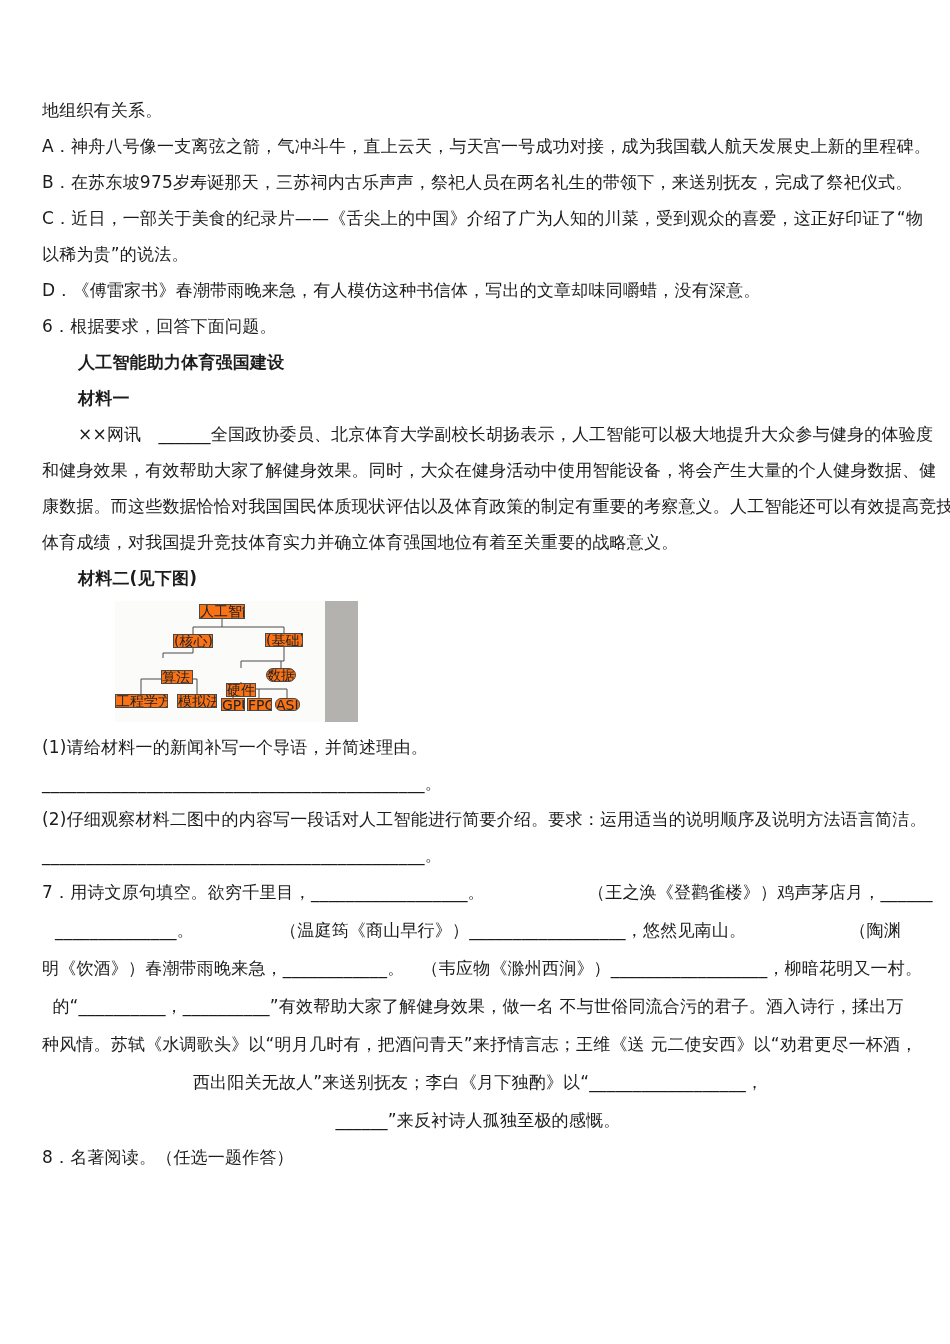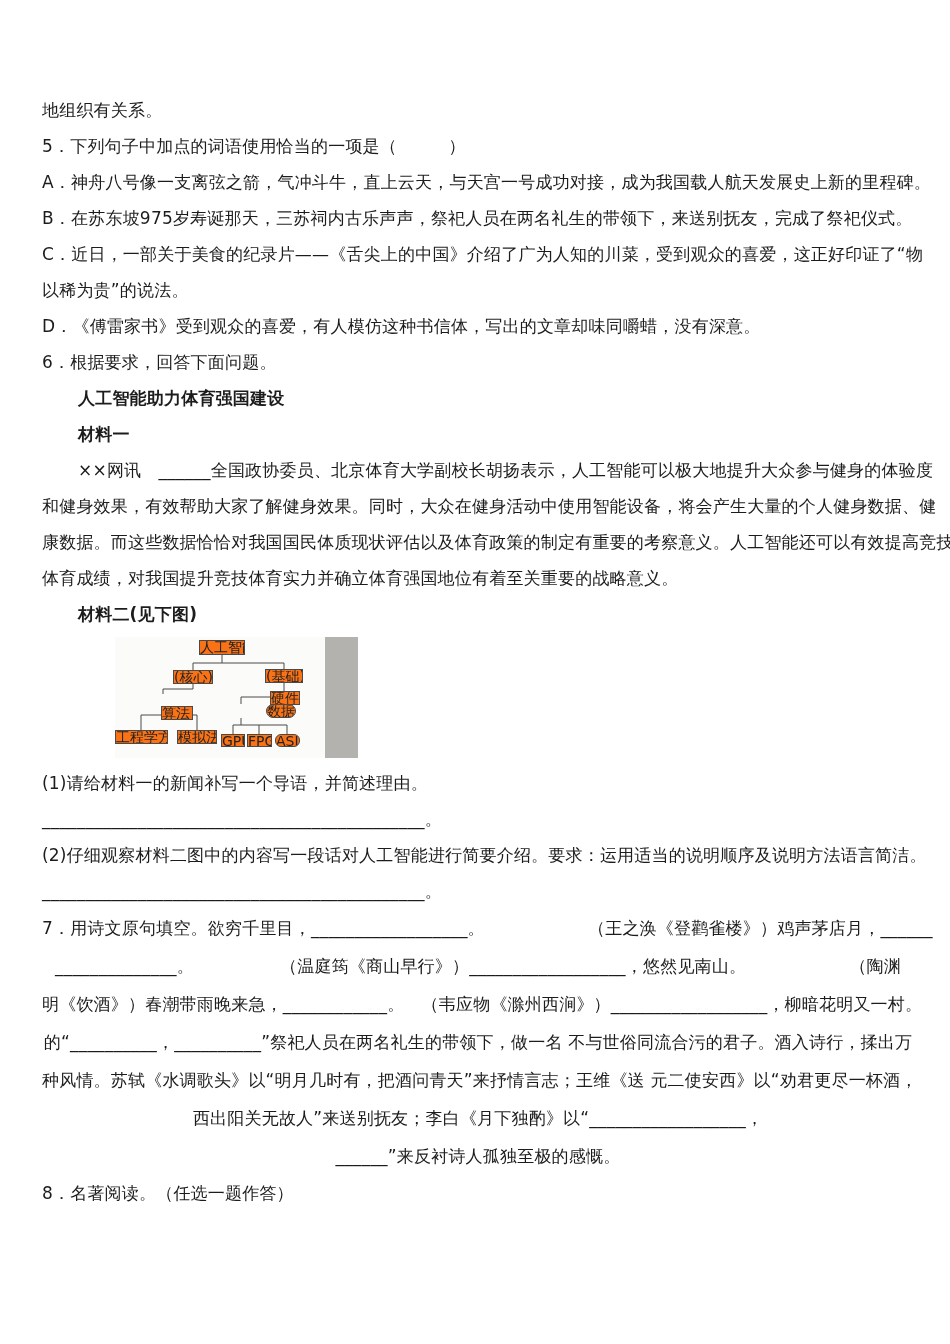--- a/index.html
+++ b/index.html
@@ -55,26 +55,25 @@
     overflow: hidden;
     color: #222;
   }
 </style>
 </head>
 <body>
 
 <div class="page">
 
   <div class="ln">地组织有关系。</div>
-  <div class="ln">5．下列句子中加点的词语使用恰当的一项是（　　　）</div>
   <div class="ln">A．神舟八号像一支离弦之箭，气冲斗牛，直上云天，与天宫一号成功对接，成为我国载人航天发展史上新的里程碑。</div>
   <div class="ln">B．在苏东坡975岁寿诞那天，三苏祠内古乐声声，祭祀人员在两名礼生的带领下，来送别抚友，完成了祭祀仪式。</div>
   <div class="ln">C．近日，一部关于美食的纪录片——《舌尖上的中国》介绍了广为人知的川菜，受到观众的喜爱，这正好印证了“物</div>
   <div class="ln">以稀为贵”的说法。</div>
-  <div class="ln">D．《傅雷家书》受到观众的喜爱，有人模仿这种书信体，写出的文章却味同嚼蜡，没有深意。</div>
+  <div class="ln">D．《傅雷家书》春潮带雨晚来急，有人模仿这种书信体，写出的文章却味同嚼蜡，没有深意。</div>
   <div class="ln">6．根据要求，回答下面问题。</div>
   <div class="ln indent bold">人工智能助力体育强国建设</div>
   <div class="ln indent bold">材料一</div>
   <div class="ln indent">××网讯　______全国政协委员、北京体育大学副校长胡扬表示，人工智能可以极大地提升大众参与健身的体验度</div>
   <div class="ln">和健身效果，有效帮助大家了解健身效果。同时，大众在健身活动中使用智能设备，将会产生大量的个人健身数据、健</div>
   <div class="ln">康数据。而这些数据恰恰对我国国民体质现状评估以及体育政策的制定有重要的考察意义。人工智能还可以有效提高竞技</div>
   <div class="ln">体育成绩，对我国提升竞技体育实力并确立体育强国地位有着至关重要的战略意义。</div>
   <div class="ln indent bold">材料二(见下图)</div>
 
   <div class="diagram">
@@ -99,38 +98,38 @@
         <line x1="118" y1="88" x2="172" y2="88"></line>
         <line x1="118" y1="88" x2="118" y2="97"></line>
         <line x1="144" y1="88" x2="144" y2="97"></line>
         <line x1="172" y1="88" x2="172" y2="97"></line>
       </g>
     </svg>
     <div class="dnode" style="left:84px;  top:3px;  width:46px; height:15px;">人工智能</div>
     <div class="dnode" style="left:58px;  top:33px; width:40px; height:14px;">(核心)</div>
     <div class="dnode" style="left:150px; top:32px; width:38px; height:14px;">(基础)</div>
     <div class="dnode" style="left:46px;  top:57px; width:32px; height:14px;margin-top:12px;">算法</div>
-    <div class="dnode" style="left:111px; top:54px; width:30px; height:14px;margin-left:44px;">硬件</div>
+    <div class="dnode" style="left:111px; top:82px; width:30px; height:14px;">硬件</div>
     <div class="dnode" style="left:151px; top:67px; width:30px; height:14px;border-radius:7px;">数据</div>
     <div class="dnode" style="left:0px;   top:93px; width:53px; height:14px;">工程学方法</div>
     <div class="dnode" style="left:62px;  top:93px; width:40px; height:14px;">模拟法</div>
     <div class="dnode" style="left:106px; top:97px; width:24px; height:13px;">GPU</div>
     <div class="dnode" style="left:132px; top:97px; width:25px; height:13px;">FPGA</div>
     <div class="dnode" style="left:160px; top:97px; width:25px; height:13px;border-radius:6px;">ASIC</div>
     <div class="scan-strip"></div>
   </div>
 
   <div class="ln">(1)请给材料一的新闻补写一个导语，并简述理由。</div>
   <div class="ln">____________________________________________。</div>
   <div class="ln">(2)仔细观察材料二图中的内容写一段话对人工智能进行简要介绍。要求：运用适当的说明顺序及说明方法语言简洁。</div>
   <div class="ln">____________________________________________。</div>
 
   <div class="ln q7">7．用诗文原句填空。欲穷千里目，__________________。　　　　　　（王之涣《登鹳雀楼》）鸡声茅店月，______</div>
   <div class="ln q7">______________。　　　　　（温庭筠《商山早行》）__________________，悠然见南山。　　　　　　（陶渊</div>
   <div class="ln q7">明《饮酒》）春潮带雨晚来急，____________。　（韦应物《滁州西涧》）__________________，柳暗花明又一村。</div>
-  <div class="ln q7">的“__________，__________”祭祀人员在两名礼生的带领下，做一名 不与世俗同流合污的君子。酒入诗行，揉出万</div>
+  <div class="ln q7">的“__________，__________”有效帮助大家了解健身效果，做一名 不与世俗同流合污的君子。酒入诗行，揉出万</div>
   <div class="ln q7">种风情。苏轼《水调歌头》以“明月几时有，把酒问青天”来抒情言志；王维《送 元二使安西》以“劝君更尽一杯酒，</div>
   <div class="ln q7">西出阳关无故人”来送别抚友；李白《月下独酌》以“__________________，</div>
   <div class="ln q7">______”来反衬诗人孤独至极的感慨。</div>
 
   <div class="ln">8．名著阅读。（任选一题作答）</div>
 
 </div>
 
 </body></html>

